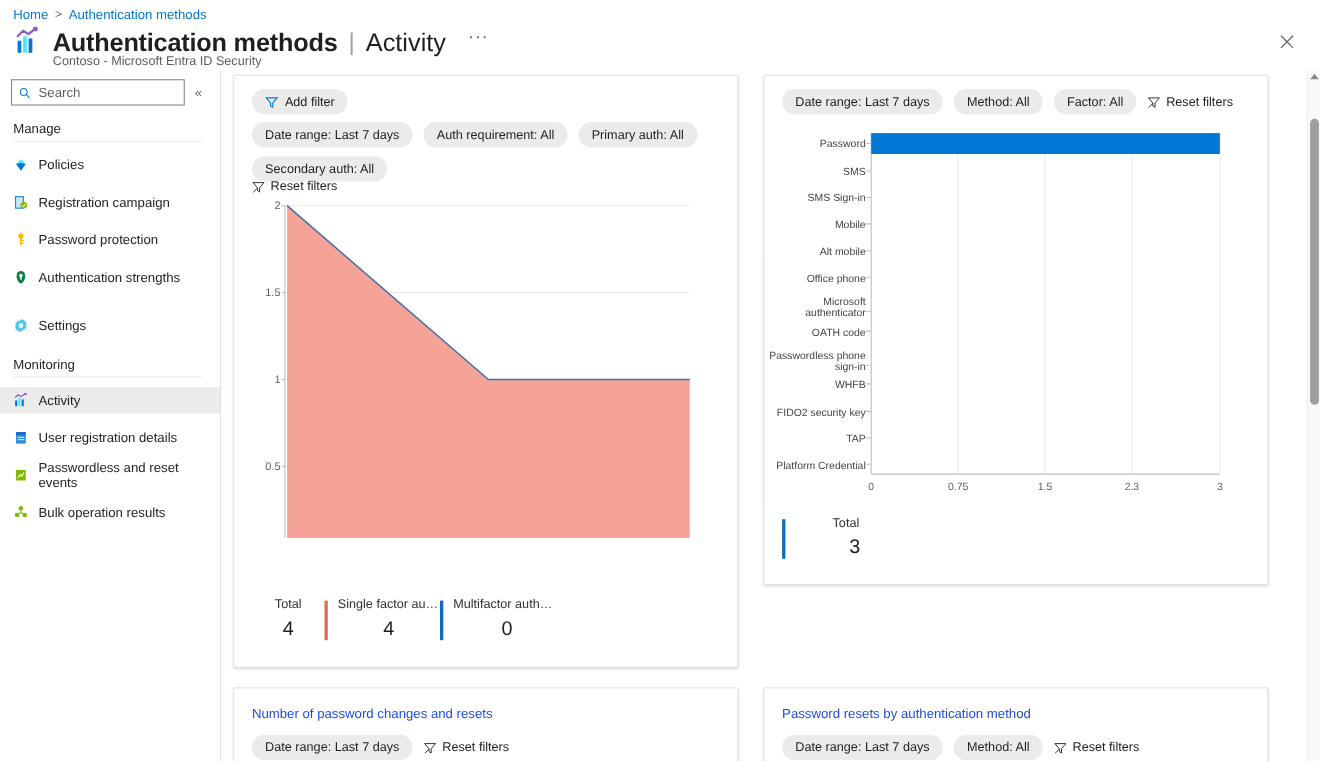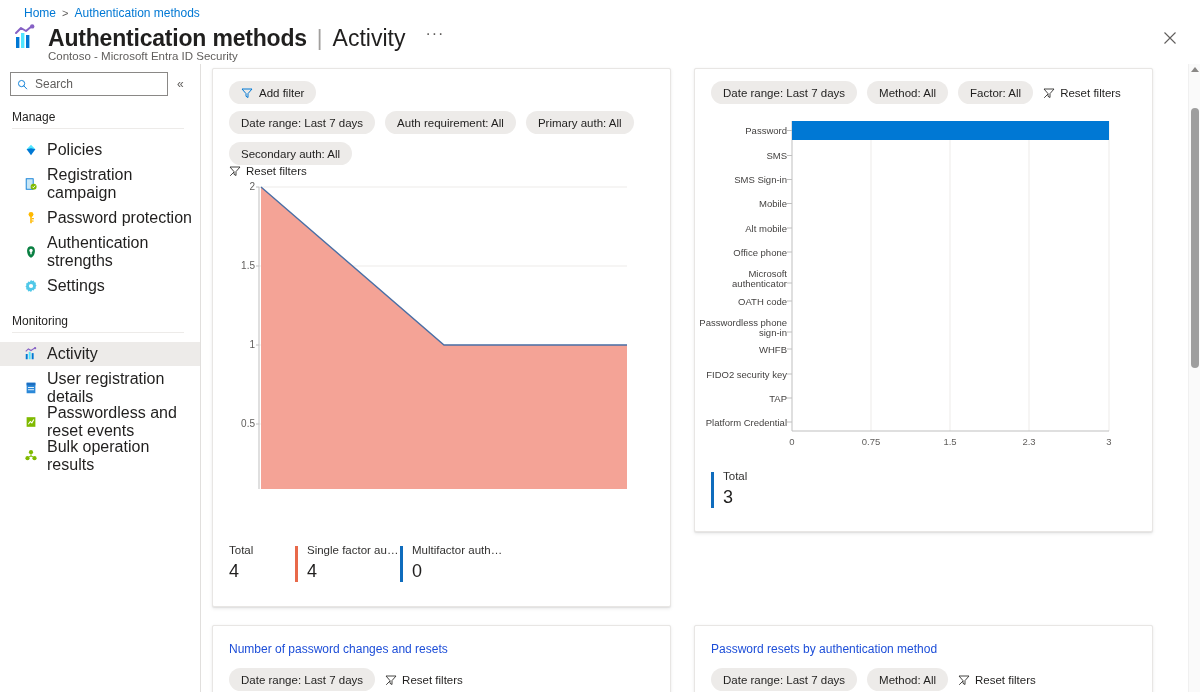--- a/index.html
+++ b/index.html
@@ -7,21 +7,21 @@
     margin: 0; padding: 0;
     width: 1200px; height: 692px;
     background: #ffffff;
     font-family: "Liberation Sans", sans-serif;
     color: #323130;
     overflow: hidden;
   }
 
   
   .breadcrumb {
-    position: absolute; left: 24px; top: 6px;
+    position: absolute; left: 12px; top: 6px;
     font-size: 12px; color: #0078d4;
     display: flex; align-items: center; gap: 6px;
   }
   .breadcrumb .crumb { cursor: pointer; }
   .breadcrumb .sep { color: #605e5c; font-size: 11px; }
 
   
   .title-area { position: absolute; left: 12px; top: 24px; }
   .title-row { display: flex; align-items: center; gap: 8px; }
   .app-icon { width: 28px; height: 28px; flex: 0 0 28px; }
@@ -67,21 +67,21 @@
     line-height: 1;
   }
 
   .nav-group-title {
     font-size: 12px; font-weight: 400; color: #201f1e;
     padding: 14px 0 4px 12px;
   }
   .nav-rule { height: 1px; background: #edebe9; margin: 0 16px 2px 12px; }
   .nav-item {
     display: flex; align-items: center; gap: 9px;
-    height: 24px; padding-left: 24px; font-size: 16px; color: #201f1e;
+    height: 24px; padding-left: 12px; font-size: 12px; color: #201f1e;
     cursor: pointer; margin-bottom: 0;
   }
   .nav-item.active { background: #edebe9; width: 200px; }
   .nav-ico { width: 14px; height: 14px; flex: 0 0 14px; }
 
   
   .content {
     position: absolute; left: 200px; top: 62px; right: 10px; bottom: 0;
     overflow: hidden;
   }
@@ -116,21 +116,21 @@
   .reset-link {
     display: inline-flex; align-items: center; gap: 5px;
     font-size: 11.5px; color: #201f1e; cursor: pointer; white-space: nowrap;
   }
 
   
   .chart-area { position: absolute; left: 0; top: 110px; width: 459px; height: 310px; }
   .axis-label { font-size: 10px; fill: #605e5c; font-family: "Liberation Sans", sans-serif; }
 
   
-  .metrics { position: absolute; display: flex; }
+  .metrics { position: absolute; display: flex; text-align: center; }
   .metric { padding-left: 12px; position: relative; }
   .metric:first-child { padding-left: 0; }
   .metric-bar {
     position: absolute; left: 0; top: 2px; width: 3px; height: 36px;
   }
   .metric-label {
     font-size: 11.5px; color: #323130; white-space: nowrap;
     max-width: 92px; overflow: hidden; text-overflow: ellipsis;
   }
   .metric-value { font-size: 18px; color: #201f1e; margin-top: 5px; }
@@ -229,21 +229,21 @@
 
   <div class="nav-item" style="margin-top:10px">
     <svg class="nav-ico" viewBox="0 0 16 16">
       <path d="M8 1.5 C10.5 1.5 12.5 3 12.5 6.5 C12.5 11 10 14 8 14.5 C6 14 3.5 11 3.5 6.5 C3.5 3 5.5 1.5 8 1.5 Z" fill="#0b8043"></path>
       <circle cx="8" cy="6.3" r="1.9" fill="#fff"></circle>
       <rect x="7.2" y="7" width="1.6" height="3.6" fill="#fff"></rect>
     </svg>
     <span>Authentication strengths</span>
   </div>
 
-  <div class="nav-item" style="margin-top:10px">
+  <div class="nav-item" style="margin-top:20px">
     <svg class="nav-ico" viewBox="0 0 16 16">
       <path d="M8 1.2 l1.5 1.1 1.8-.5.6 1.8 1.8.6-.5 1.8 1.1 1.5-1.1 1.5.5 1.8-1.8.6-.6 1.8-1.8-.5L8 14.8 6.5 13.7l-1.8.5-.6-1.8-1.8-.6.5-1.8L1.7 8.5 2.8 7l-.5-1.8 1.8-.6.6-1.8 1.8.5z" fill="#50c8e8"></path>
       <circle cx="8" cy="8" r="2.4" fill="#ffffff"></circle>
     </svg>
     <span>Settings</span>
   </div>
 
   <div class="nav-group-title" style="padding-top:16px">Monitoring</div>
   <div class="nav-rule"></div>
 

